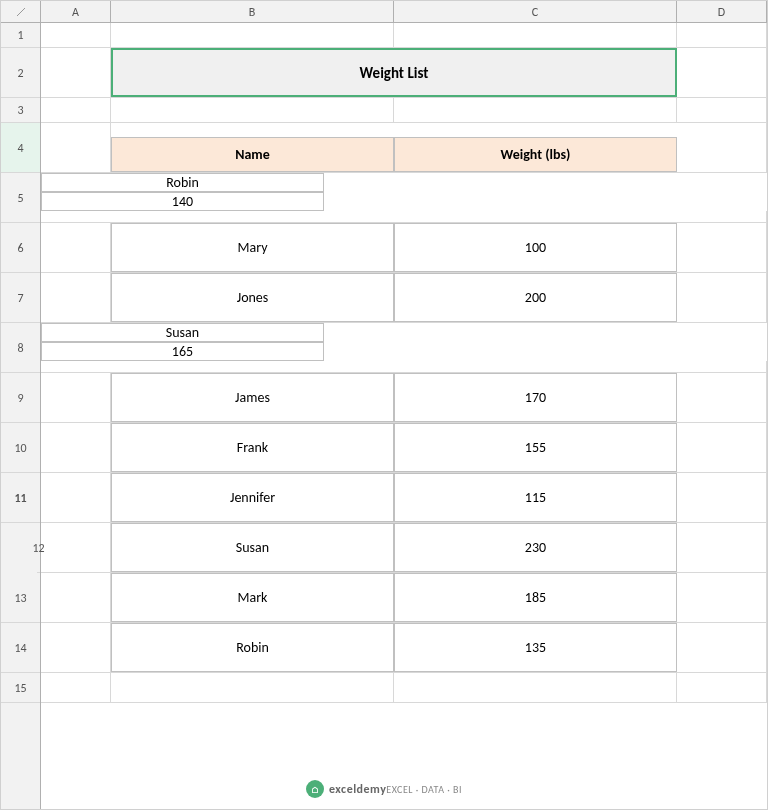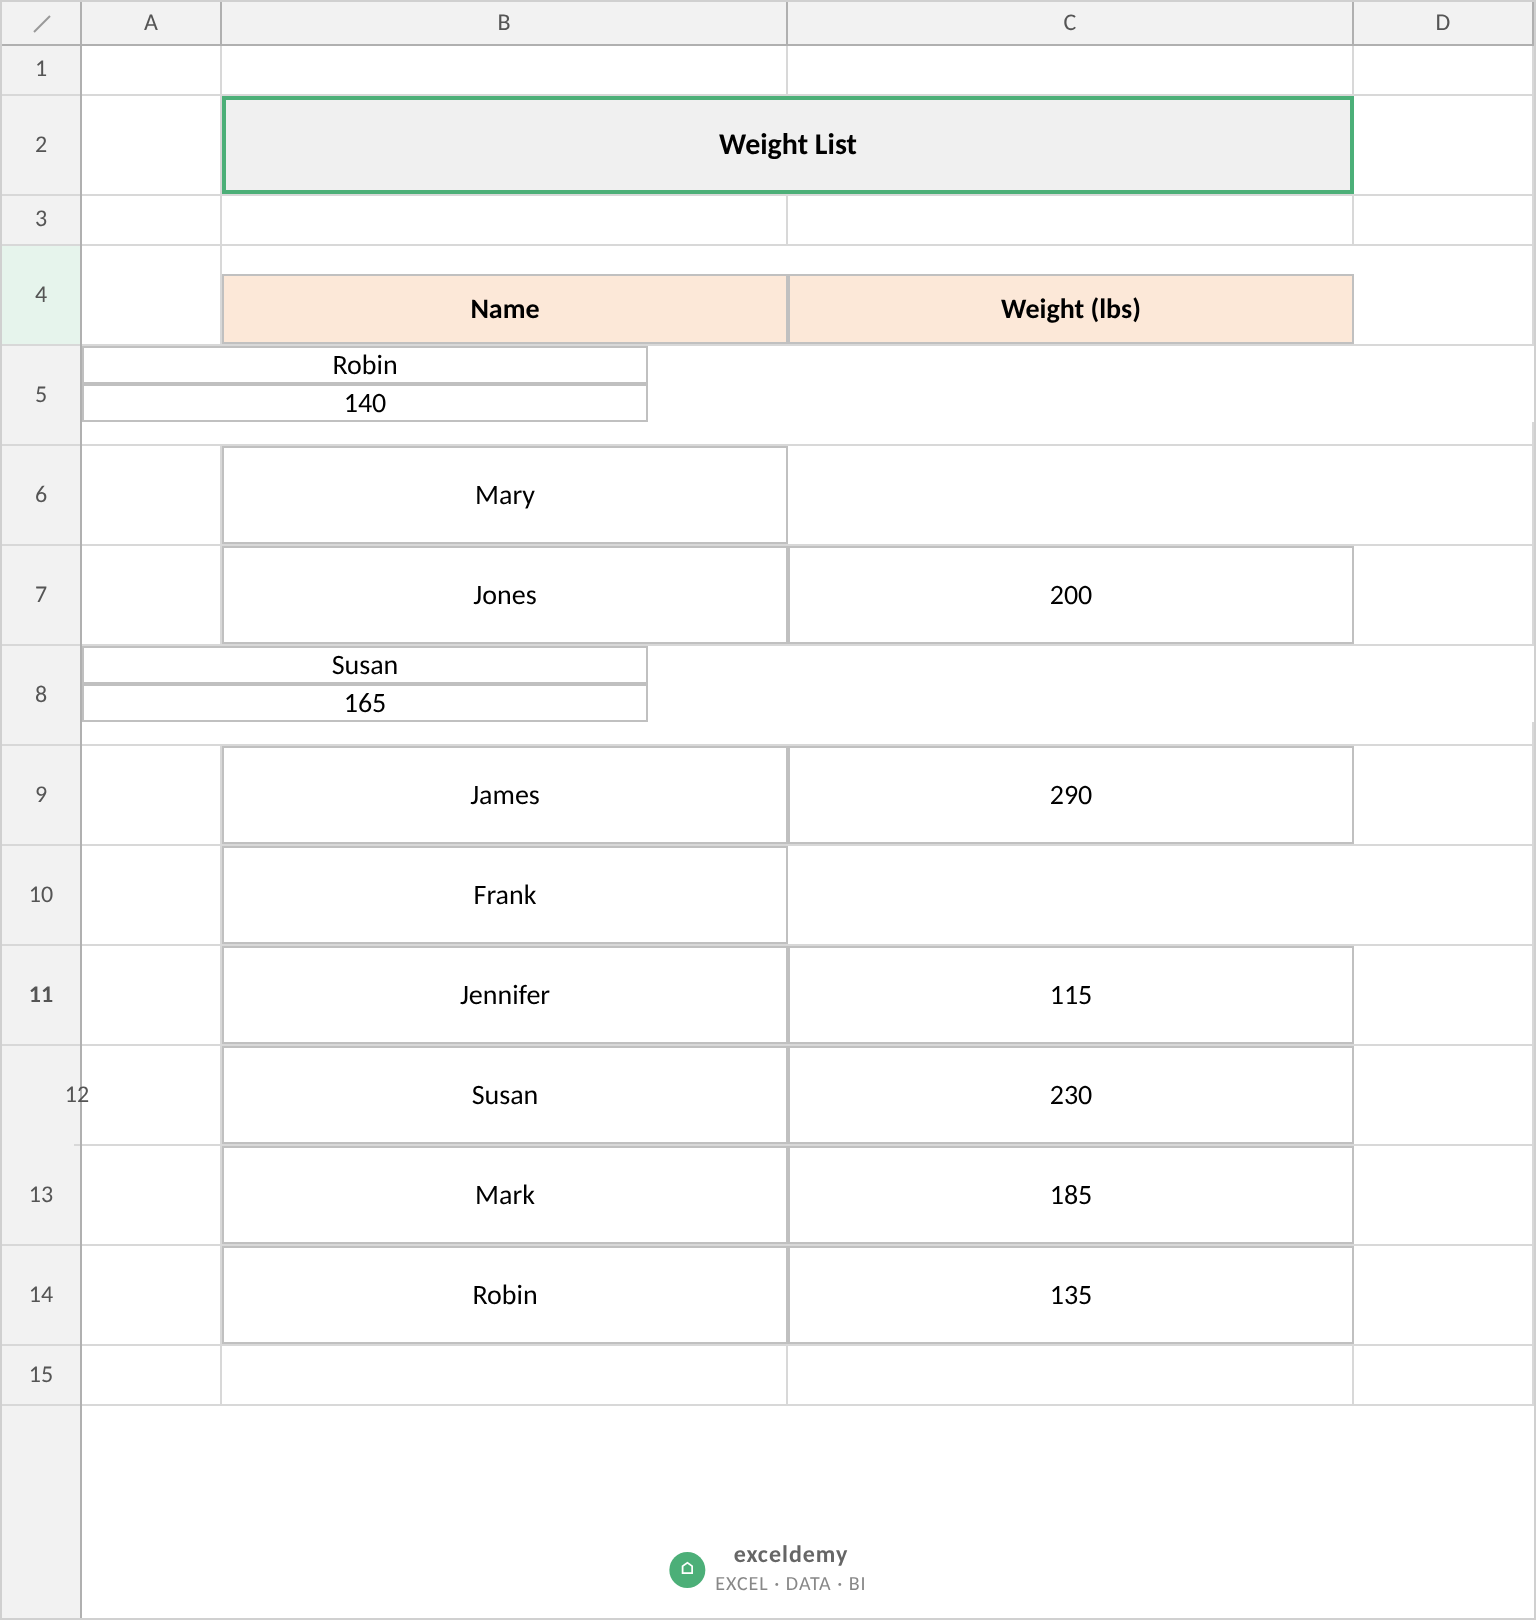--- a/index.html
+++ b/index.html
@@ -234,47 +234,49 @@
         <div class="grid-row" style="height:50px;flex-direction:column;">
           <div class="cell cell-a"></div>
           <div class="cell cell-b data-cell">Robin</div>
           <div class="cell cell-c data-cell">140</div>
           <div class="cell cell-d"></div>
         </div>
 
         <div class="grid-row" style="height:50px;">
           <div class="cell cell-a"></div>
           <div class="cell cell-b data-cell">Mary</div>
+          <div class="cell cell-c data-cell">100</div>
           <div class="cell cell-d"></div>
         </div>
 
         <div class="grid-row" style="height:50px;">
           <div class="cell cell-a"></div>
           <div class="cell cell-b data-cell">Jones</div>
           <div class="cell cell-c data-cell">200</div>
           <div class="cell cell-d"></div>
         </div>
 
         <div class="grid-row" style="height:50px;flex-direction:column;">
           <div class="cell cell-a"></div>
           <div class="cell cell-b data-cell">Susan</div>
           <div class="cell cell-c data-cell">165</div>
           <div class="cell cell-d"></div>
         </div>
 
         <div class="grid-row" style="height:50px;">
           <div class="cell cell-a"></div>
           <div class="cell cell-b data-cell">James</div>
-          <div class="cell cell-c data-cell">290</div>
+          <div class="cell cell-c data-cell">170</div>
           <div class="cell cell-d"></div>
         </div>
 
         <div class="grid-row" style="height:50px;">
           <div class="cell cell-a"></div>
           <div class="cell cell-b data-cell">Frank</div>
+          <div class="cell cell-c data-cell">155</div>
           <div class="cell cell-d"></div>
         </div>
 
         <div class="grid-row" style="height:50px;">
           <div class="cell cell-a"></div>
           <div class="cell cell-b data-cell">Jennifer</div>
           <div class="cell cell-c data-cell">115</div>
           <div class="cell cell-d"></div>
         </div>
 
@@ -305,18 +307,18 @@
           <div class="cell cell-c"></div>
           <div class="cell cell-d"></div>
         </div>
 
       </div>
     </div>
   </div>
 
   <div class="watermark">
     <div class="watermark-icon">⌂</div>
-    <div style="display:flex;flex-direction:column;align-items:center;">
+    <div style="display:flex;flex-direction:row;align-items:flex-end;">
       <span class="watermark-text" style="font-size:12px;font-weight:bold;color:#666;">exceldemy</span>
       <span class="watermark-text">EXCEL · DATA · BI</span>
     </div>
   </div>
 </div>
 
 </body></html>

